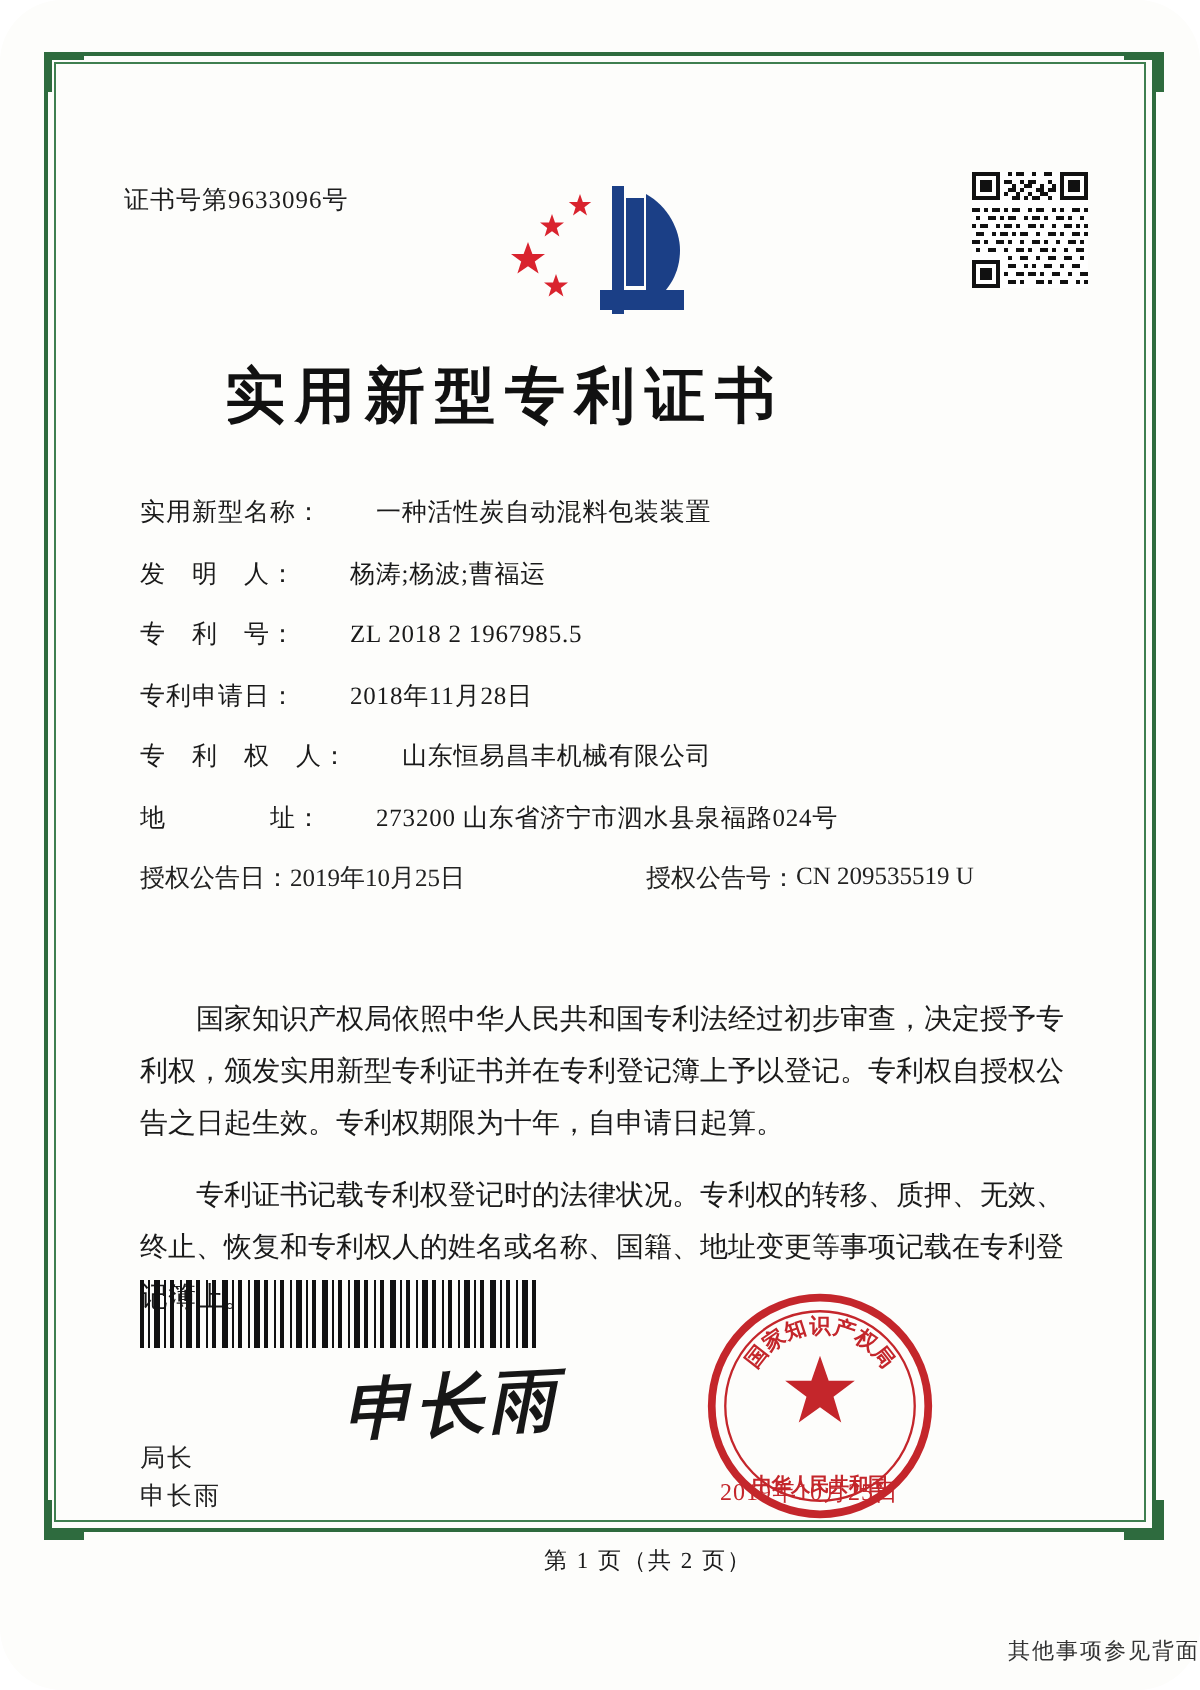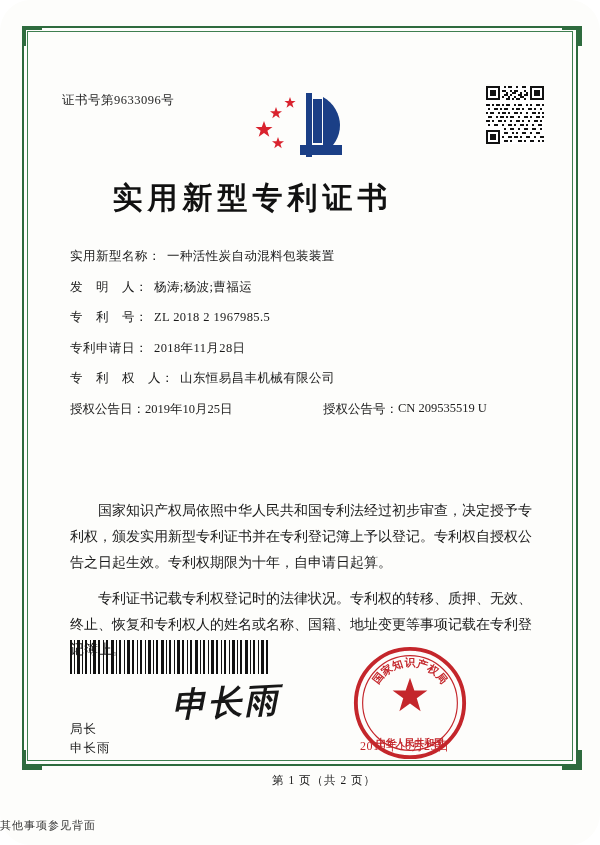--- a/index.html
+++ b/index.html
@@ -102,20 +102,21 @@
     left: 70px;
     top: 248px;
     width: 470px;
   }
   .row {
     display: flex;
     align-items: baseline;
     margin-bottom: 13.5px;
     font-size: 12.5px;
     color: #1a1a1a;
+    gap: 21px;
   }
   .row .label {
     white-space: pre;
     letter-spacing: 0.5px;
     flex: 0 0 auto;
   }
   .row .value {
     margin-left: 6px;
     letter-spacing: 0.4px;
   }
@@ -205,21 +206,21 @@
     font-size: 11.5px;
     color: #1a1a1a;
     letter-spacing: 1px;
     margin-left: 24px;
   }
   .footer-note {
     position: absolute;
     left: 0;
     top: 818px;
     width: 600px;
-    text-align: left;
+    text-align: right;
     font-size: 11px;
     color: #333;
     letter-spacing: 1px;
   }
 </style>
 </head>
 <body>
 
 <div class="page">
 
@@ -389,20 +390,24 @@
       <span class="value">ZL 2018 2 1967985.5</span>
     </div>
     <div class="row">
       <span class="label">专利申请日：</span>
       <span class="value">2018年11月28日</span>
     </div>
     <div class="row">
       <span class="label">专　利　权　人：</span>
       <span class="value">山东恒易昌丰机械有限公司</span>
     </div>
+    <div class="row">
+      <span class="label">地　　　　址：</span>
+      <span class="value">273200 山东省济宁市泗水县泉福路024号</span>
+    </div>
     <div class="row-split">
       <span class="seg-a">
         <span class="label">授权公告日：</span>
         <span class="value">2019年10月25日</span>
       </span>
       <span class="seg-b">
         <span class="label">授权公告号：</span>
         <span class="value">CN 209535519 U</span>
       </span>
     </div>

